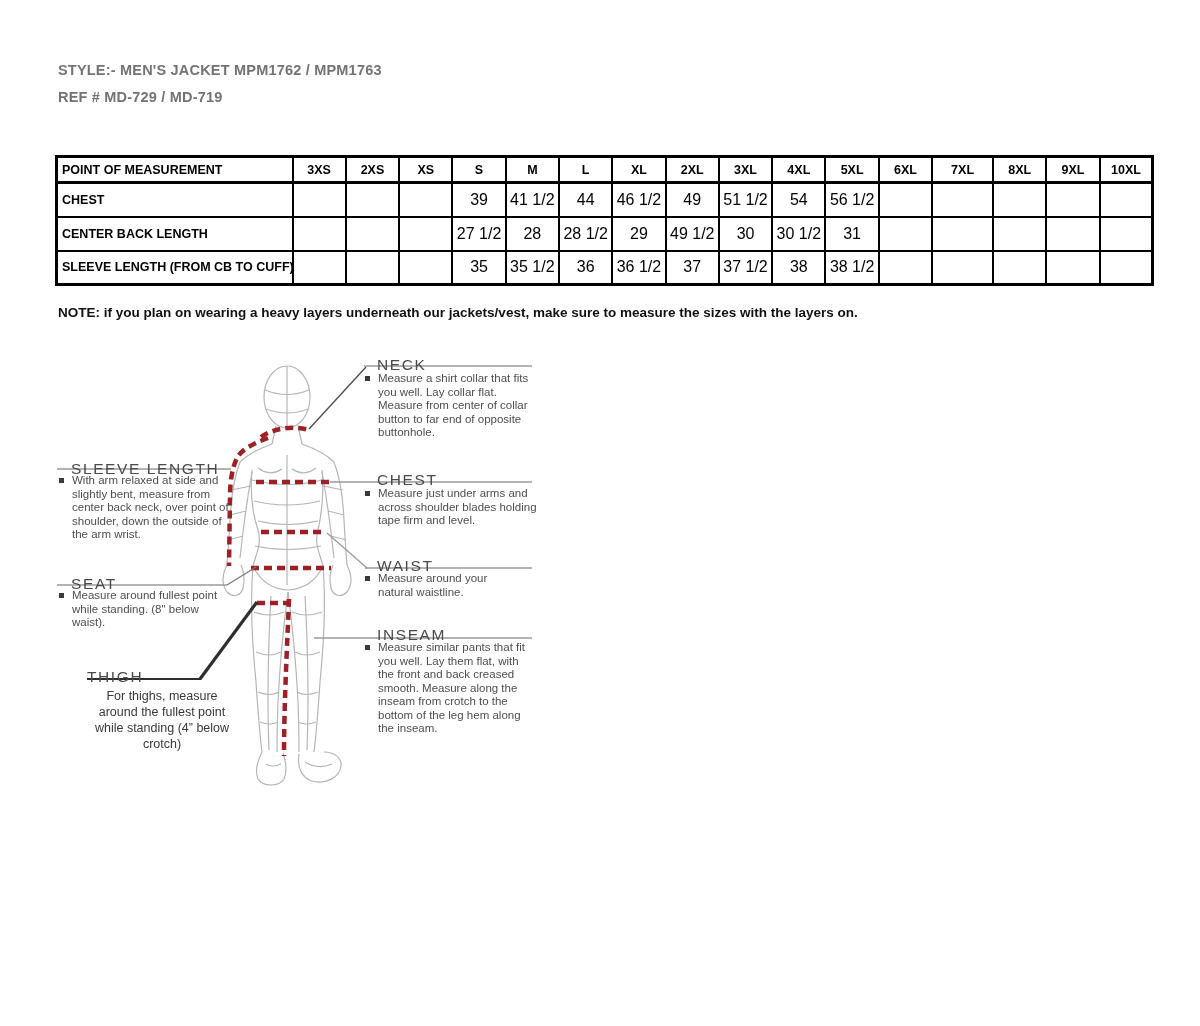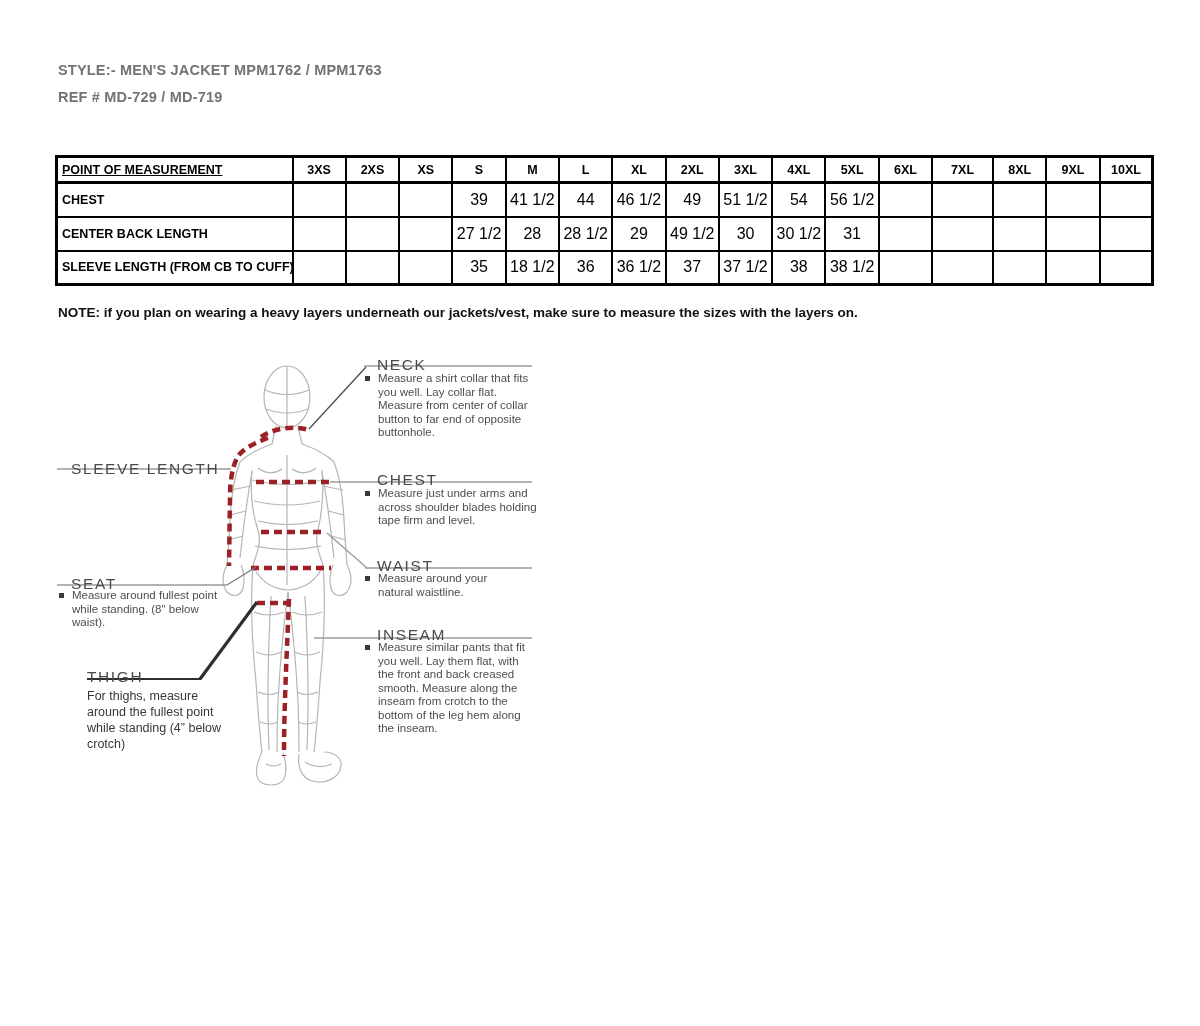--- a/index.html
+++ b/index.html
@@ -46,21 +46,21 @@
 <div class="page">
 
   <div class="title-block">
     <div class="title-line">STYLE:- MEN'S JACKET MPM1762 / MPM1763</div>
     <div class="title-line">REF # MD-729 / MD-719</div>
   </div>
 
   <table class="size-table">
     <thead>
         <tr id="tbl-head">
-          <th class="pom" style="width: 236px; text-decoration: underline;">POINT OF MEASUREMENT</th>
+          <th class="pom" style="width: 236px;">POINT OF MEASUREMENT</th>
           <th style="width: 53.3px;">3XS</th>
           <th style="width: 53.3px;">2XS</th>
           <th style="width: 53.3px;">XS</th>
           <th style="width: 53.3px;">S</th>
           <th style="width: 53.3px;">M</th>
           <th style="width: 53.3px;">L</th>
           <th style="width: 53.3px;">XL</th>
           <th style="width: 53.3px;">2XL</th>
           <th style="width: 53.3px;">3XL</th>
           <th style="width: 53.3px;">4XL</th>
@@ -110,21 +110,21 @@
           <td></td>
           <td></td>
           <td></td>
         </tr>
         <tr>
           <td class="rowlabel">SLEEVE LENGTH (FROM CB TO CUFF)</td>
           <td></td>
           <td></td>
           <td></td>
           <td>35</td>
-          <td>18 1/2</td>
+          <td>35 1/2</td>
           <td>36</td>
           <td>36 1/2</td>
           <td>37</td>
           <td>37 1/2</td>
           <td>38</td>
           <td>38 1/2</td>
           <td></td>
           <td></td>
           <td></td>
           <td></td>
@@ -221,23 +221,27 @@
     <span class="txt">Measure around your natural waistline.</span>
   </div>
 
   <div class="sec-title" style="left:377px; top:614px;">INSEAM</div>
   <div class="sec-desc" style="left:364px; top:641px; width:172px;">
     <span class="sq"></span>
     <span class="txt">Measure similar pants that fit you well. Lay them flat, with the front and back creased smooth. Measure along the inseam from crotch to the bottom of the leg hem along the inseam.</span>
   </div>
 
   <div class="sec-title" style="left:71px; top:448px;">SLEEVE LENGTH</div>
+  <div class="sec-desc" style="left:58px; top:474px; width:178px;">
+    <span class="sq"></span>
+    <span class="txt">With arm relaxed at side and slightly bent, measure from center back neck, over point of shoulder, down the outside of the arm wrist.</span>
+  </div>
 
   <div class="sec-title" style="left:71px; top:563px;">SEAT</div>
   <div class="sec-desc" style="left:58px; top:589px; width:160px;">
     <span class="sq"></span>
     <span class="txt">Measure around fullest point while standing. (8" below waist).</span>
   </div>
 
   <div class="sec-title" style="left:87px; top:656px;">THIGH</div>
-  <div class="thigh-desc" style="left:87px; top:688px; width:150px;">For thighs, measure around the fullest point while standing (4” below crotch)</div>
+  <div class="thigh-desc" style="left:87px; top:688px; width:150px;text-align:center;">For thighs, measure around the fullest point while standing (4” below crotch)</div>
 
 </div>
 
 </body></html>

